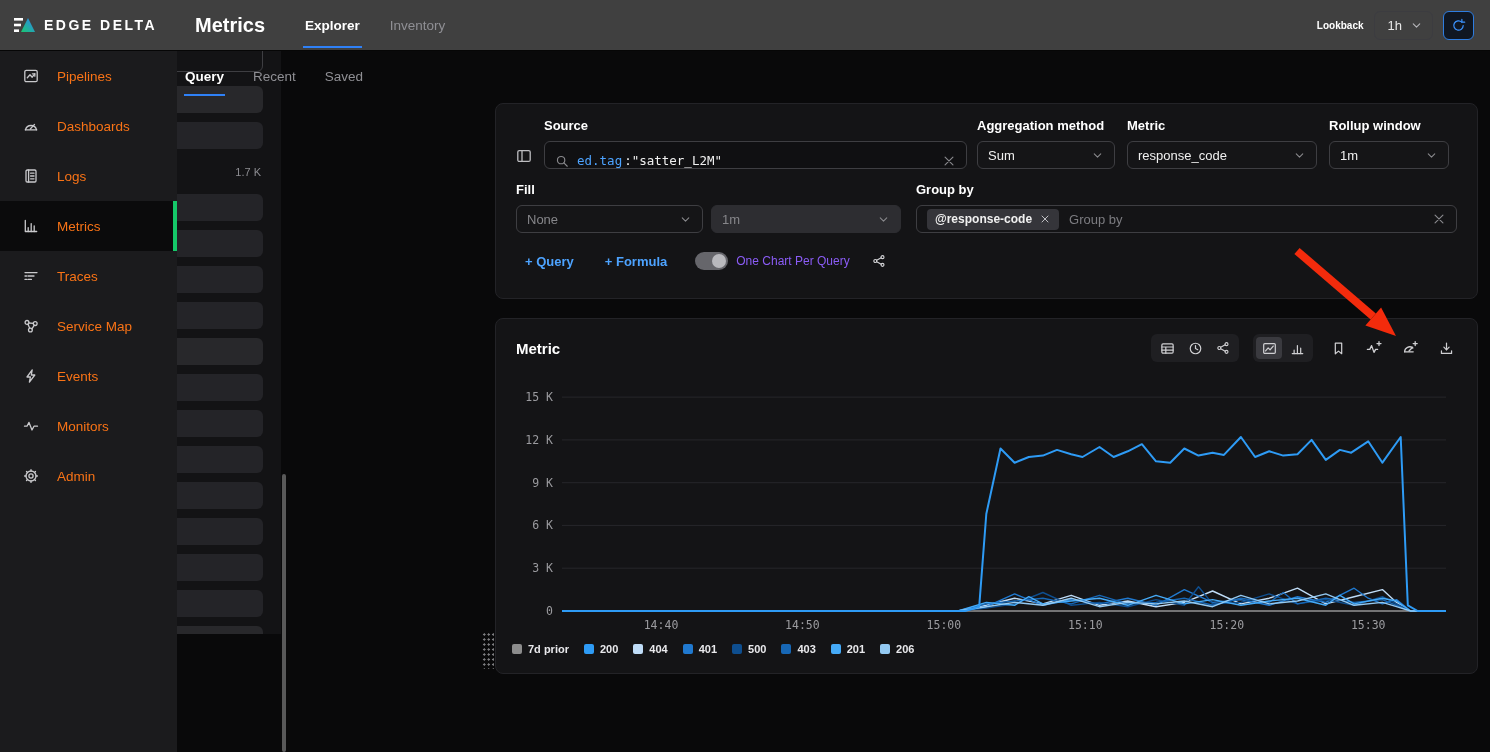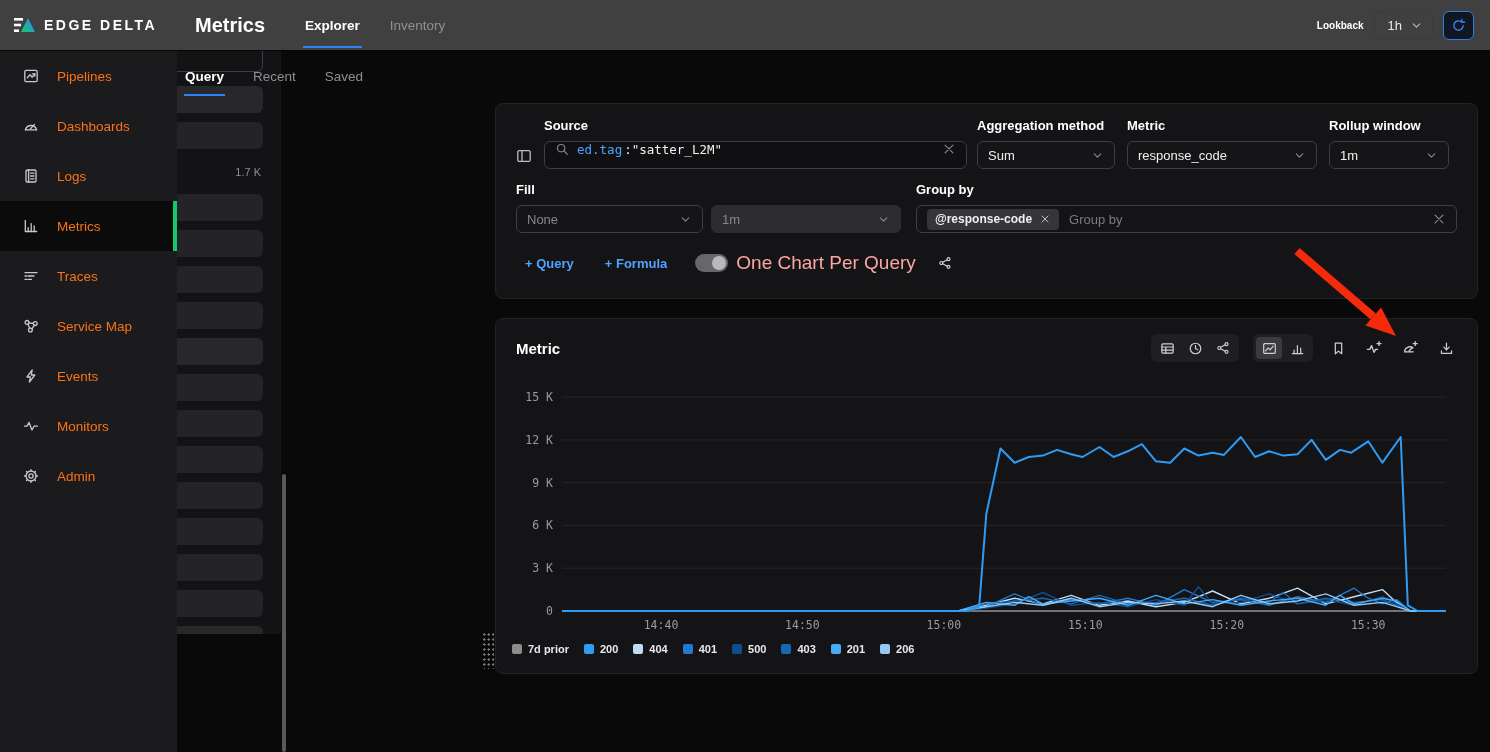--- a/index.html
+++ b/index.html
@@ -61,41 +61,41 @@
   .fp-scroll { position:absolute; left:282px; top:474px; width:4px; height:278px; background:#9a9a9a; opacity:.55; border-radius:2px; }
   .drag-handle { position:absolute; left:482px; top:632px; width:12px; height:37px; cursor:col-resize;
      background-image:radial-gradient(circle, #7d7d80 1.1px, transparent 1.2px); background-size:4.5px 5px; }
 
   
   .query-panel { left:495px; top:103px; width:983px; height:196px; }
   .qb-row1 { display:flex; margin:14px 20px 0 20px; }
   .field label { display:block; font-size:13px; font-weight:700; color:#fff; margin-bottom:8px; }
   .panel-toggle { width:18px; margin:30px 10px 0 0; color:#bdbdc0; cursor:pointer; }
   .src-input { width:423px; height:28px; border:1px solid #3e3e42; border-radius:6px; background:#101012;
-               display:flex; align-items:flex-start; gap:8px; padding:0 10px; }
+               display:flex; align-items:flex-end; gap:8px; padding:0 10px; }
   .src-input .mono { font-family:"DejaVu Sans Mono", monospace; font-size:12.5px; }
   .src-field { color:#4da3ff; }
   .src-rest { color:#f0f0f0; }
   .x-btn { margin-left:auto; color:#8a8a8e; cursor:pointer; display:flex; }
   .select { height:28px; border:1px solid #3e3e42; border-radius:6px; background:#151517; display:flex; align-items:center;
             padding:0 10px; font-size:13px; color:#f0f0f0; cursor:pointer; }
   .select .chev { margin-left:auto; color:#8a8a8e; }
   .select.muted { color:#86868a; }
   .select.filled { background:#2d2d31; border-color:#2d2d31; }
   .qb-row2 { display:flex; margin:13px 20px 0 20px; }
   .gb-input { height:28px; border:1px solid #3e3e42; border-radius:6px; display:flex; align-items:center; gap:10px; padding:0 10px; }
   .gb-chip { background:#35353a; border-radius:4px; font-size:12px; font-weight:700; color:#f0f0f0; height:21px;
              display:flex; align-items:center; gap:7px; padding:0 8px; }
   .gb-chip .x-sm { color:#c3c3c7; cursor:pointer; display:flex; }
   .gb-ph { color:#7c7c80; font-size:13px; }
   .qb-row3 { display:flex; align-items:center; margin:19px 0 0 29px; }
   .link-btn { color:#4da3ff; font-size:13px; font-weight:700; cursor:pointer; }
   .toggle { width:33px; height:18px; border-radius:9px; background:#66666b; position:relative; cursor:pointer; }
   .toggle .knob { position:absolute; right:2px; top:2px; width:14px; height:14px; border-radius:50%; background:#b9b9bd; }
-  .toggle-label { color:#fca5a5; font-size:19px; margin-left:8px; }
+  .toggle-label { color:#8b5cf6; font-size:12px; margin-left:8px; }
   .share-ic { margin-left:22px; color:#d3d3d6; cursor:pointer; display:flex; }
 
   
   .chart-panel { left:495px; top:318px; width:983px; height:356px; }
   .cp-head { display:flex; align-items:center; margin:15px 20px 0 20px; }
   .cp-title { font-size:15px; font-weight:700; color:#fff; }
   .cp-toolbar { margin-left:auto; display:flex; align-items:center; gap:14px; }
   .tb-group { display:flex; background:#1f1f22; border-radius:6px; padding:3px; gap:2px; }
   .tb-btn { width:26px; height:22px; border-radius:4px; display:flex; align-items:center; justify-content:center;
             color:#cfcfd2; cursor:pointer; }

